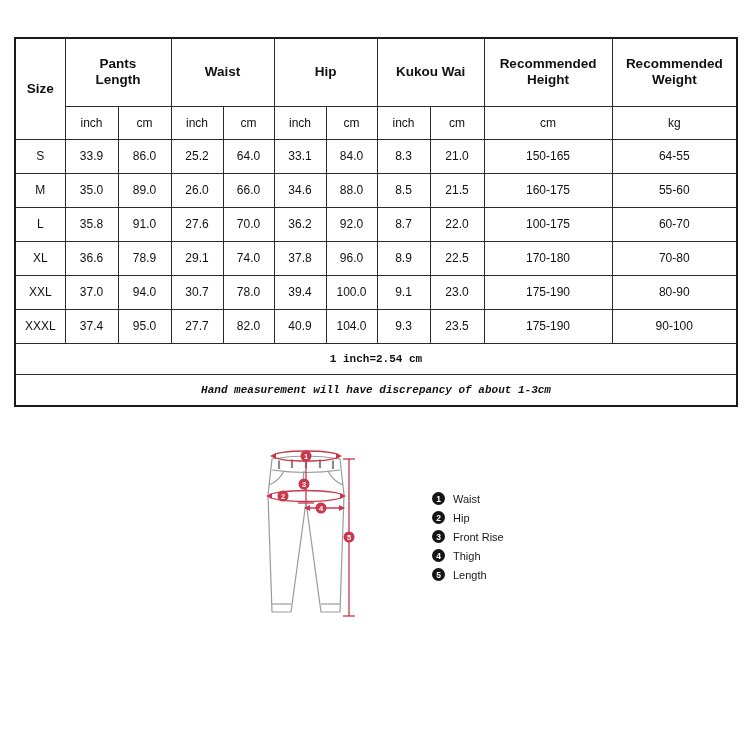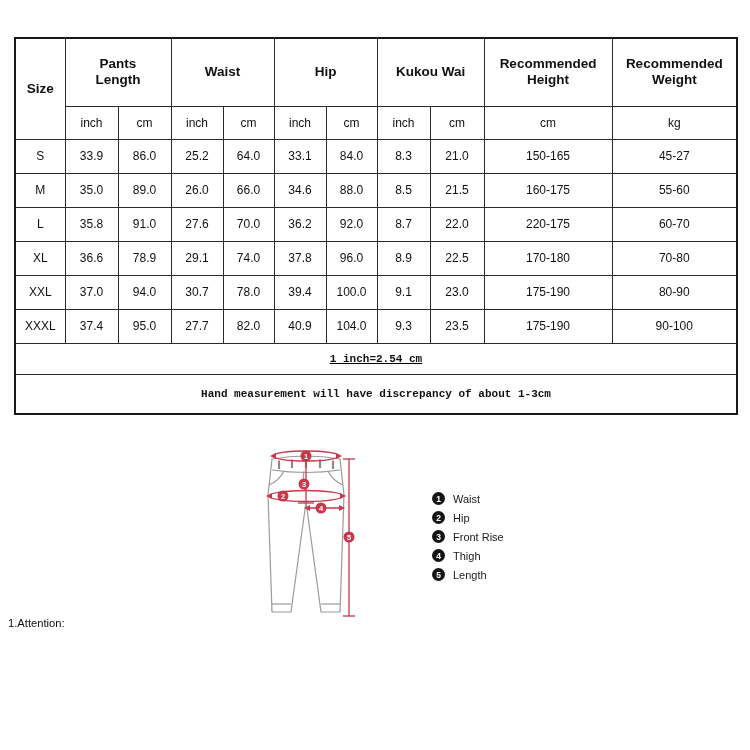--- a/index.html
+++ b/index.html
@@ -19,22 +19,22 @@
   }
   .h1 th { font-size:13.5px; font-weight:bold; line-height:16px; }
   .h1 { height:68px; }
   .h2 { height:33px; }
   .h2 th { font-size:12px; font-weight:normal;margin-top:8px; }
   tbody.data tr { height:34px; }
   tbody.data td { font-size:12px; }
   tbody.tnotes td {
     font-family:"Liberation Mono", monospace; font-weight:bold; font-size:11px;
   }
-  tbody.tnotes tr.n1 { height:31px;text-decoration:underline; }
-  tbody.tnotes tr.n2 { height:40px; }
+  tbody.tnotes tr.n1 { height:31px; }
+  tbody.tnotes tr.n2 { height:32px;font-style:italic; }
   .narrow { display:inline-block; max-width:58px; }
   
   .pants-svg { position:absolute; left:252px; top:444px; }
   .marker-num {
     font-family:"Liberation Sans", sans-serif; font-size:7.5px; font-weight:bold;
   }
   .legend { position:absolute; left:432px; top:492px; }
   .legend-item { display:flex; align-items:center; height:13px; margin-bottom:6px; }
   .legend-dot {
     width:13px; height:13px; border-radius:50%; background:#141414; color:#fff;
@@ -93,21 +93,21 @@
       <td>S</td>
       <td>33.9</td>
       <td>86.0</td>
       <td>25.2</td>
       <td>64.0</td>
       <td>33.1</td>
       <td>84.0</td>
       <td>8.3</td>
       <td>21.0</td>
       <td>150-165</td>
-      <td>45-27</td>
+      <td>64-55</td>
     </tr>
     <tr>
       <td>M</td>
       <td>35.0</td>
       <td>89.0</td>
       <td>26.0</td>
       <td>66.0</td>
       <td>34.6</td>
       <td>88.0</td>
       <td>8.5</td>
@@ -118,21 +118,21 @@
     <tr>
       <td>L</td>
       <td>35.8</td>
       <td>91.0</td>
       <td>27.6</td>
       <td>70.0</td>
       <td>36.2</td>
       <td>92.0</td>
       <td>8.7</td>
       <td>22.0</td>
-      <td>220-175</td>
+      <td>100-175</td>
       <td>60-70</td>
     </tr>
     <tr>
       <td>XL</td>
       <td>36.6</td>
       <td>78.9</td>
       <td>29.1</td>
       <td>74.0</td>
       <td>37.8</td>
       <td>96.0</td>
@@ -248,17 +248,16 @@
     <span class="legend-label">Thigh</span>
   </div>
   <div class="legend-item">
     <span class="legend-dot">5</span>
     <span class="legend-label">Length</span>
   </div>
 </div>
 
 <div class="sections">
   <div class="sec">
-    <div class="sec-h">1.Attention:</div>
   </div>
   <div class="sec">
   </div>
 </div>
 
 </body></html>

